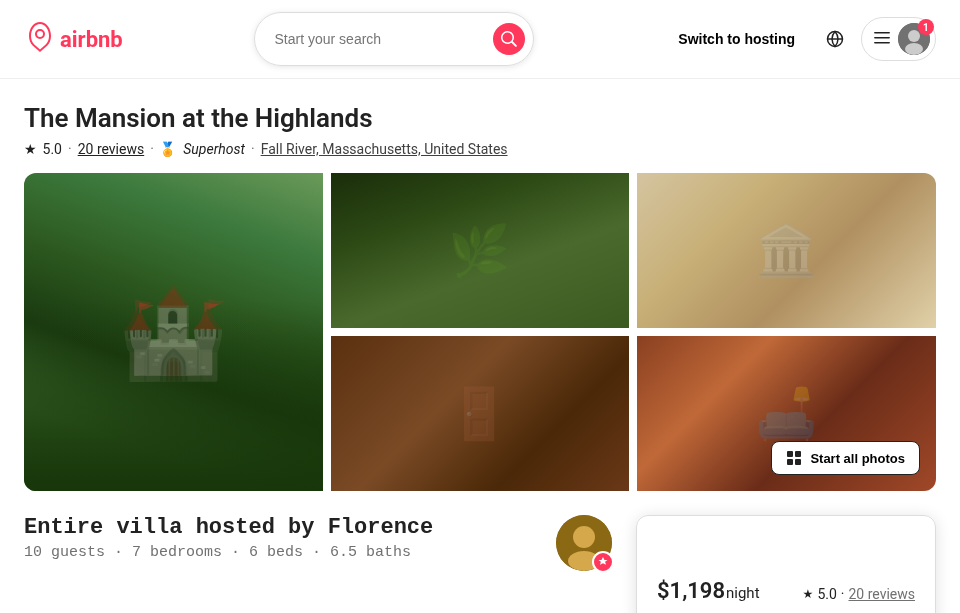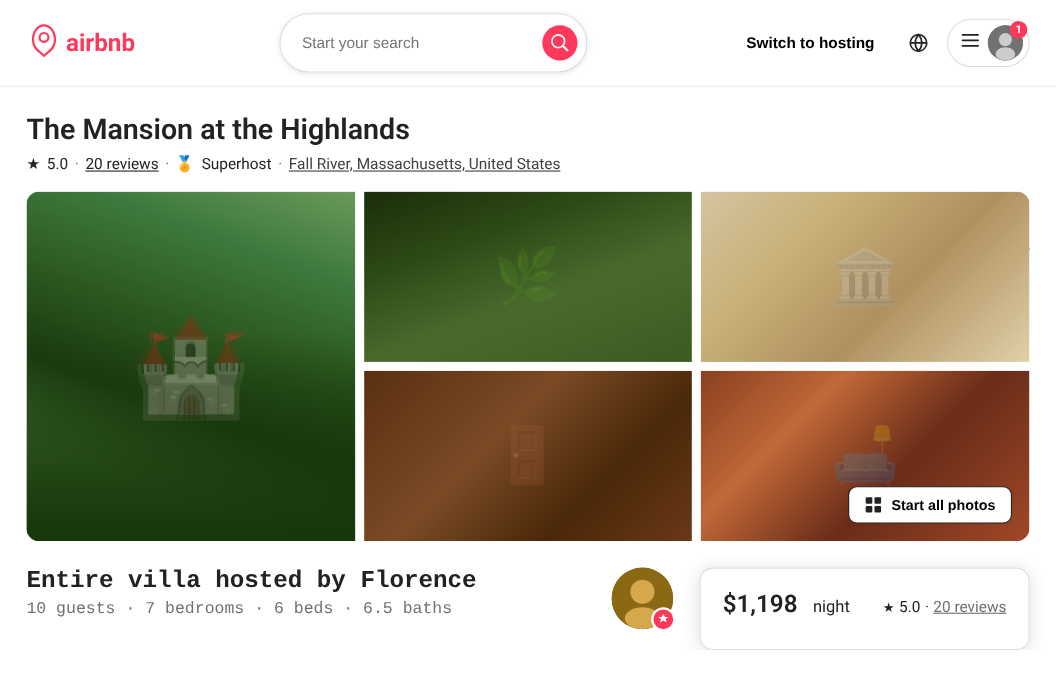--- a/index.html
+++ b/index.html
@@ -146,20 +146,21 @@
     .reviews-link {
       color: #222;
       text-decoration: underline;
       cursor: pointer;
     }
     .dot { color: #717171; }
     .superhost-badge {
       display: flex;
       align-items: center;
       gap: 4px;
+      font-style: italic;
     }
     .location-link {
       color: #404040;
       text-decoration: underline;
       cursor: pointer;
     }
 
     .listing-actions {
       position: absolute;
       right: 24px;
@@ -295,22 +296,23 @@
     .price-card {
       width: 300px;
       border: 1px solid #ddd;
       border-radius: 12px;
       padding: 20px;
       box-shadow: 0 2px 16px rgba(0,0,0,0.12);
     }
     .price-line {
       display: flex;
       align-items: baseline;
-      gap: 14px;
+      gap: 1px;
       margin-bottom: 8px;
+      margin-top: 42px;
     }
     .price-amount {
       font-size: 22px;
       font-weight: 600;
     }
     .price-night {
       font-size: 15px;
     }
     .price-rating {
       display: flex;

